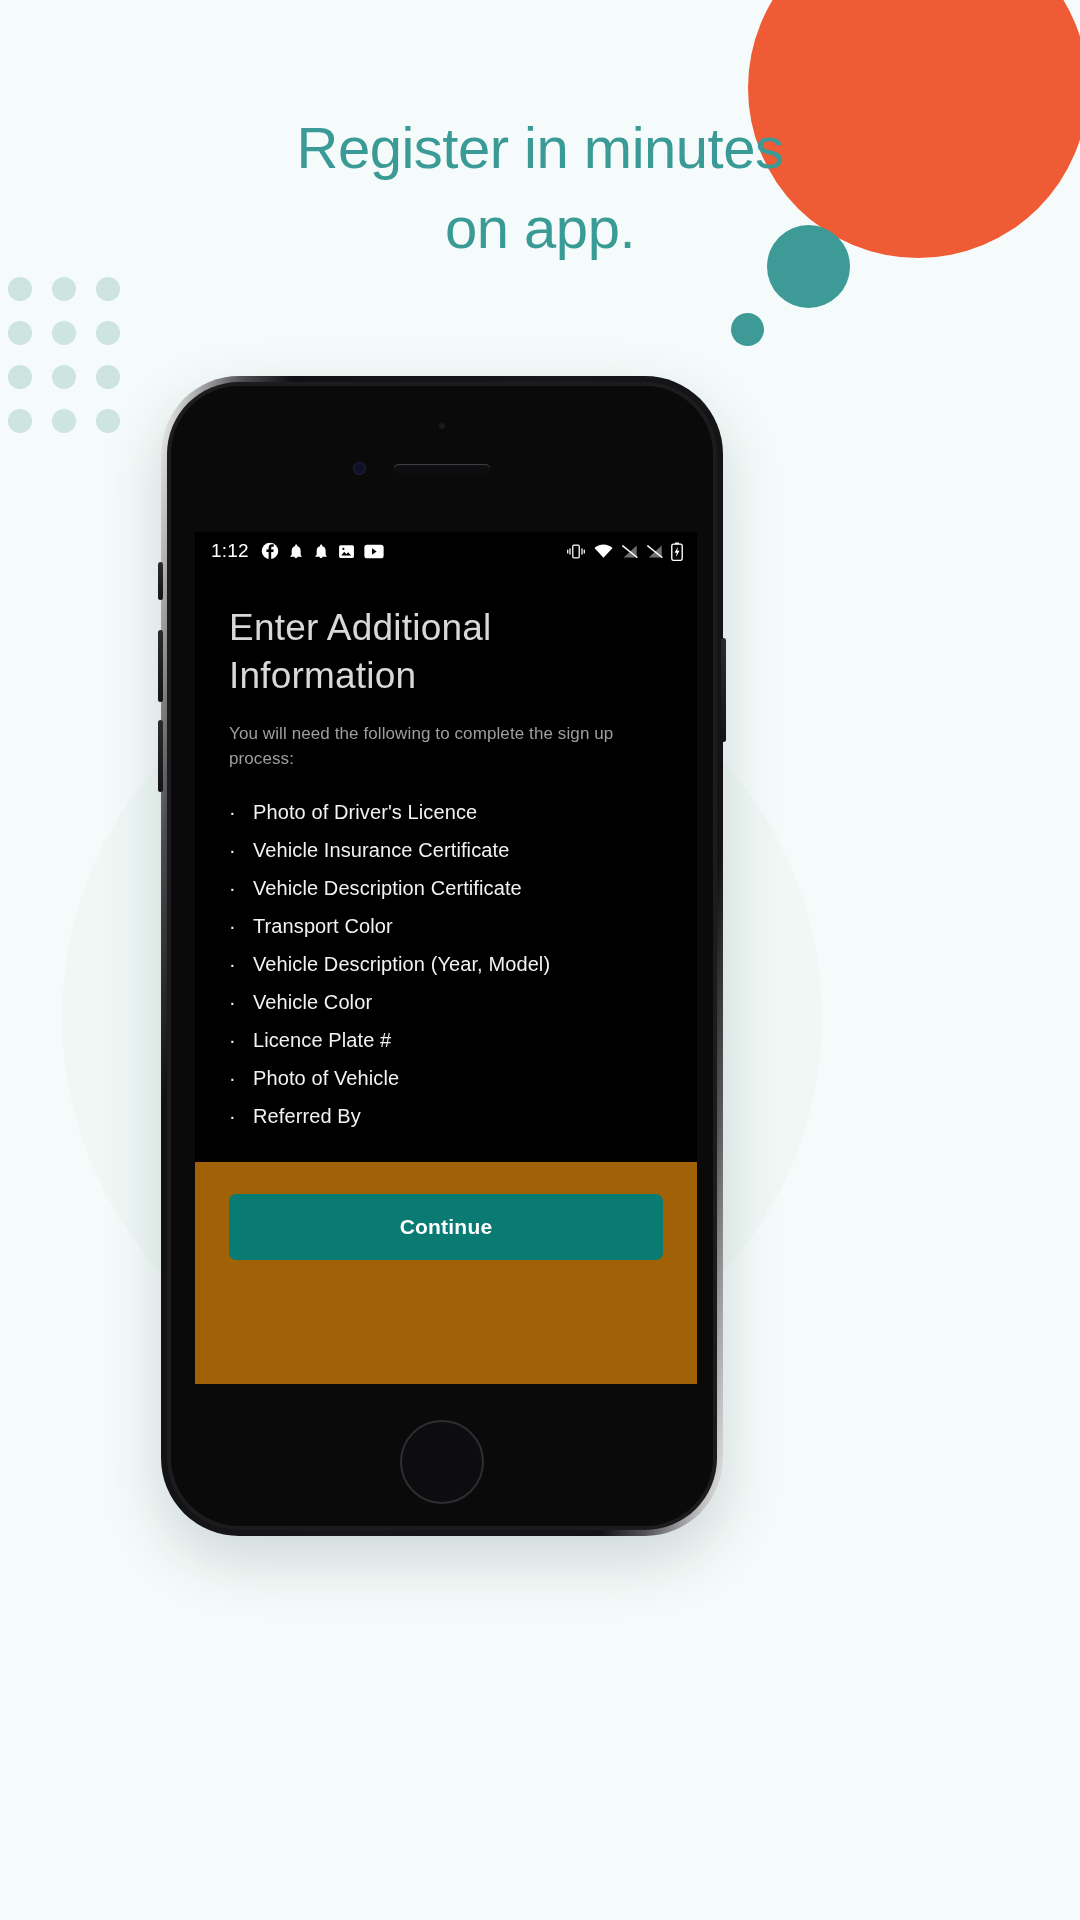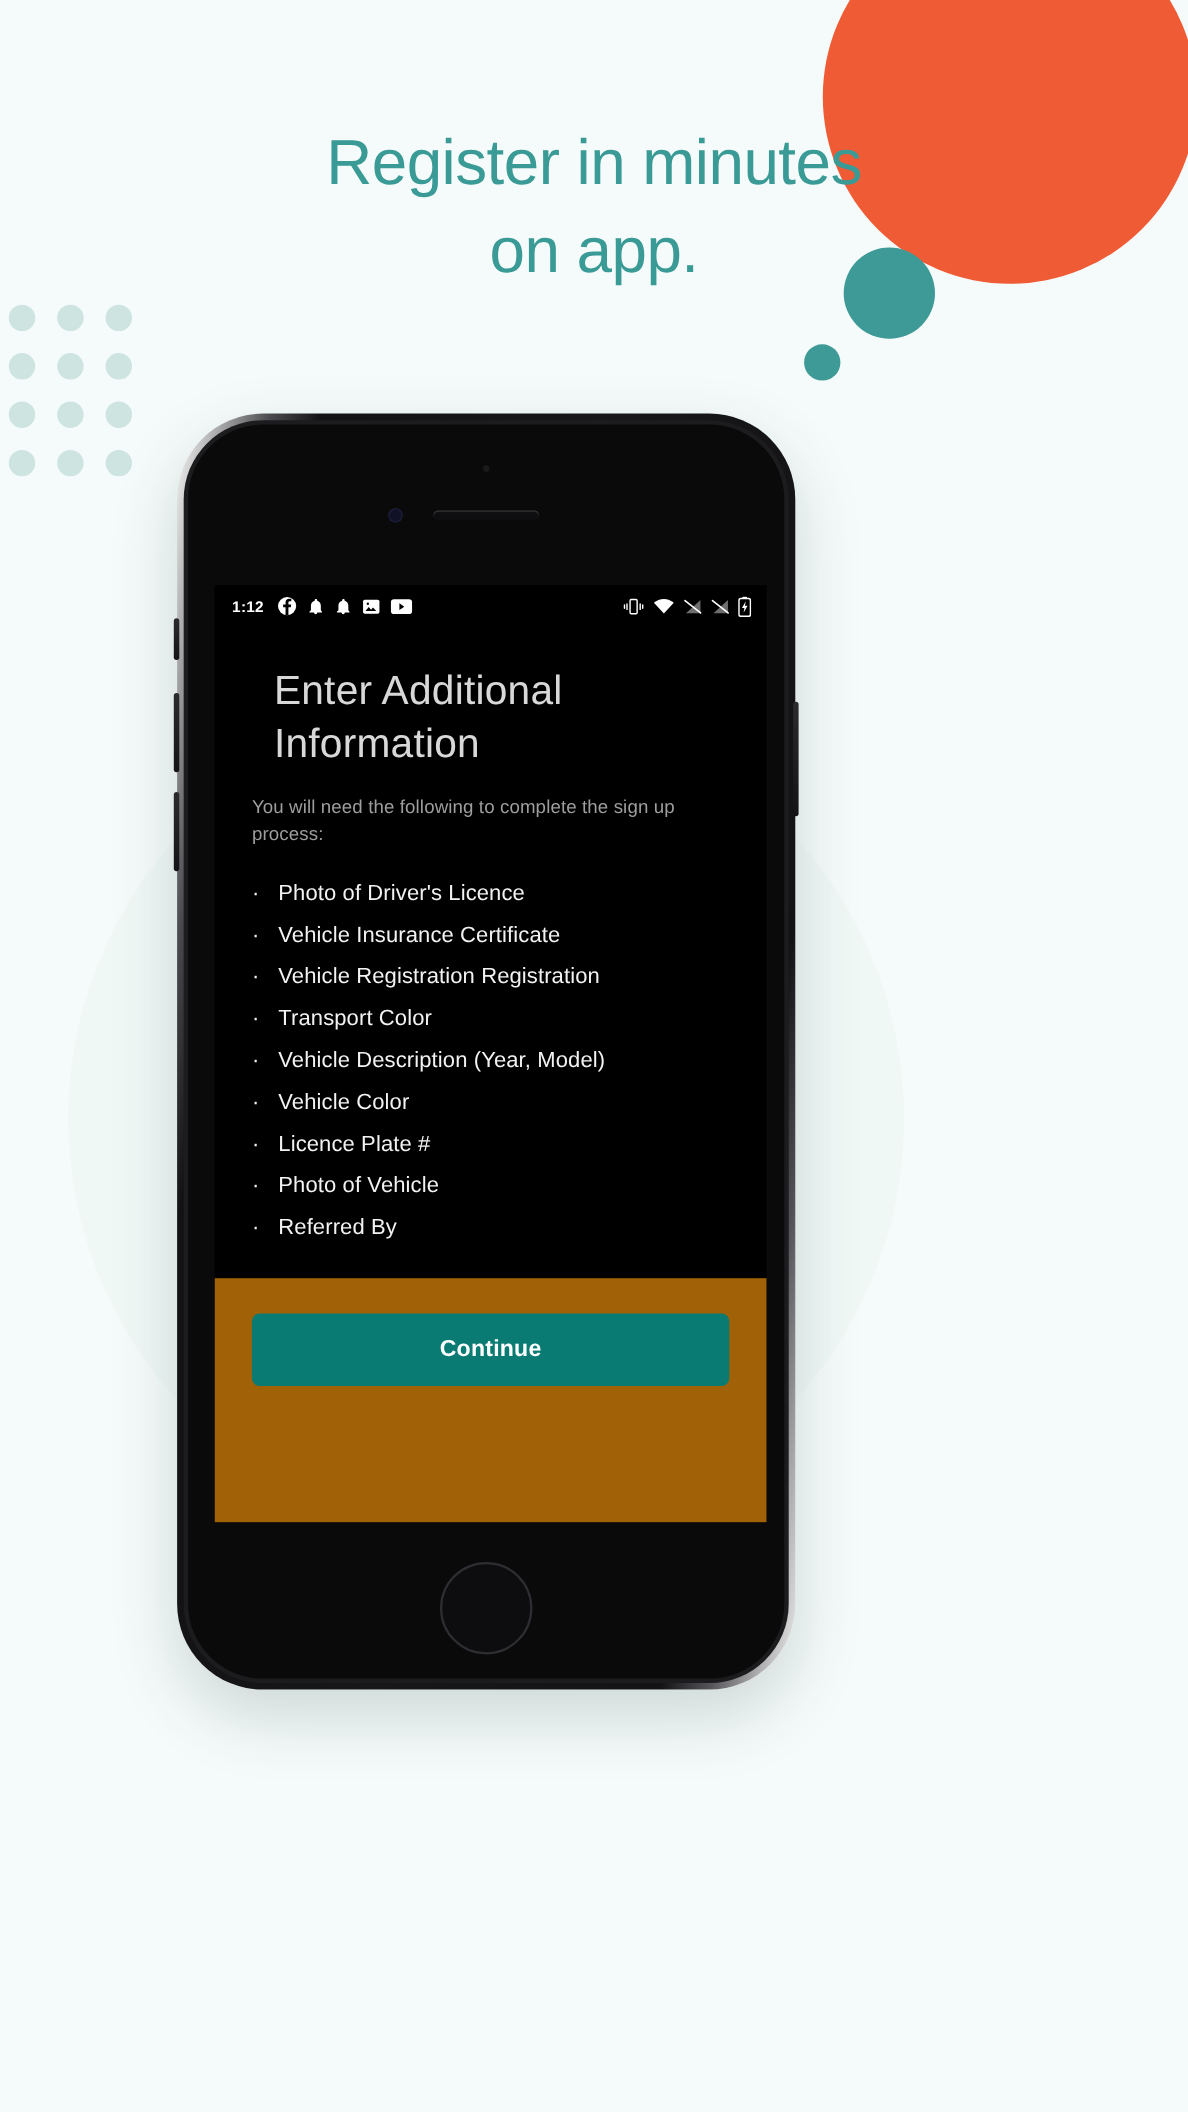--- a/index.html
+++ b/index.html
@@ -202,22 +202,22 @@
     padding: 0 14px 0 16px;
     color: #ffffff;
     flex: none;
   }
   .status-left {
     display: flex;
     align-items: center;
     gap: 9px;
   }
   .status-time {
-    font-size: 14px;
-    font-weight: bold;
+    font-size: 19px;
+    font-weight: normal;
     letter-spacing: 0.2px;
     margin-right: 3px;
   }
   .status-right {
     margin-left: auto;
     display: flex;
     align-items: center;
     gap: 8px;
   }
   .sicon { display: block; }
@@ -228,21 +228,20 @@
     padding: 34px 34px 0 34px;
     overflow: hidden;
   }
 
   .app-title {
     color: #d8d8d8;
     font-size: 37px;
     font-weight: normal;
     line-height: 1.3;
     letter-spacing: 0.2px;
-    margin-left: 20px;
   }
 
   .app-sub {
     margin-top: 22px;
     color: #9e9e9e;
     font-size: 17px;
     line-height: 1.45;
     letter-spacing: 0.1px;
   }
 
@@ -413,21 +412,21 @@
             <li>
               <span class="req-bullet">·</span>
               <span>Photo of Driver's Licence</span>
             </li>
             <li>
               <span class="req-bullet">·</span>
               <span>Vehicle Insurance Certificate</span>
             </li>
             <li>
               <span class="req-bullet">·</span>
-              <span>Vehicle Registration Registration</span>
+              <span>Vehicle Description Certificate</span>
             </li>
             <li>
               <span class="req-bullet">·</span>
               <span>Transport Color</span>
             </li>
             <li>
               <span class="req-bullet">·</span>
               <span>Vehicle Description (Year, Model)</span>
             </li>
             <li>

